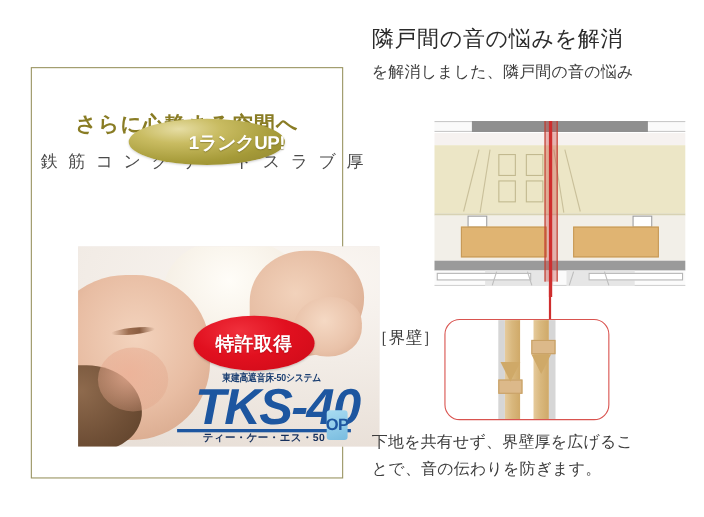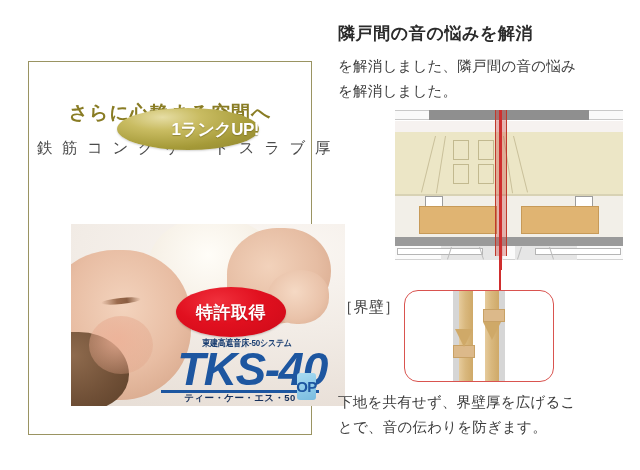--- a/index.html
+++ b/index.html
@@ -258,22 +258,22 @@
     left: 338px;
     top: 22px;
     width: 290px;
     height: 420px;
   }
 
   #right-heading {
     position: absolute;
     left: 0;
     top: 0;
-    font-size: 17px;
-    font-weight: bold;
+    font-size: 20px;
+    font-weight: normal;
     color: #2b2b2b;
     letter-spacing: 0.6px;
     white-space: nowrap;
   }
 
   #right-intro {
     position: absolute;
     left: 0;
     top: 32px;
     width: 282px;
@@ -524,21 +524,20 @@
     </div>
   </div>
 </div>
 
 <div id="right-panel">
 
   <div id="right-heading">隣戸間の音の悩みを解消</div>
 
   <div id="right-intro">
     <span class="intro-line">を解消しました、隣戸間の音の悩み</span>
-    <span class="intro-line">を解消しました。</span>
   </div>
 
   <div id="section-diagram">
     <div class="diag-band" id="band-roofslab"></div>
     <div id="band-roofgray"></div>
     <div class="diag-band" id="band-ceilinggap"></div>
     <div class="diag-band" id="band-upperroom"></div>
 
     <div class="stair-line" id="sl-1"></div>
     <div class="stair-line" id="sl-2"></div>

